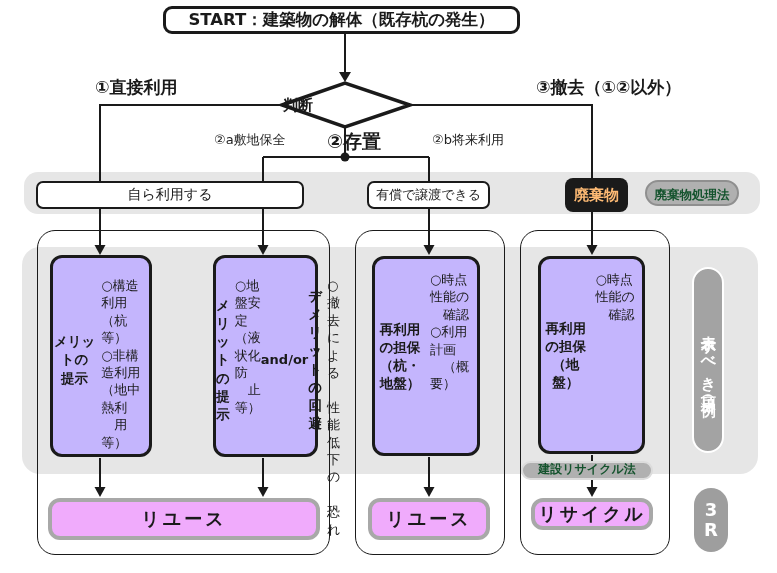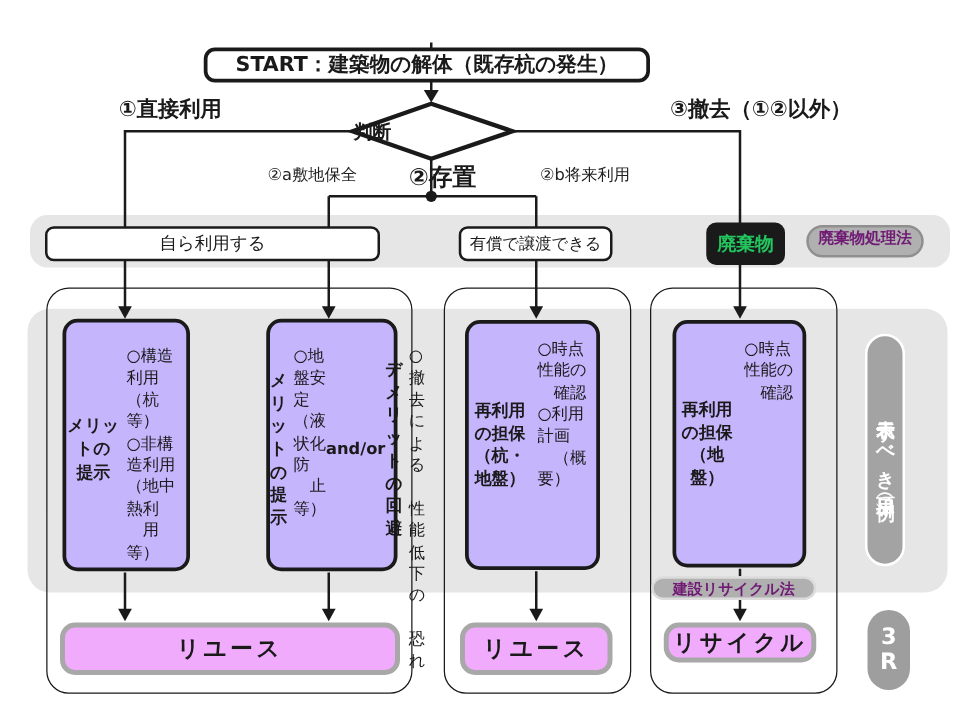--- a/index.html
+++ b/index.html
@@ -7,28 +7,28 @@
          font-family:"DejaVu Sans",sans-serif;color:#1a1a1a;overflow:hidden;}
   .abs{position:absolute;box-sizing:border-box;}
   .gray{background:#e6e6e6;}
   .r14{border-radius:14px;} .r18{border-radius:18px;}
   svg.overlay{position:absolute;left:0;top:0;z-index:2;}
   .z3{z-index:3;} .z4{z-index:4;}
   .lbl{font-weight:bold;font-size:17px;white-space:nowrap;}
   .lbl-sm{font-size:13px;white-space:nowrap;color:#222;}
   .startbox{background:#fff;border:3px solid #1a1a1a;border-radius:9px;
             display:flex;align-items:center;justify-content:center;
-            font-weight:bold;font-size:16.5px;white-space:nowrap;margin-top:32px;}
+            font-weight:bold;font-size:16.5px;white-space:nowrap;}
   .decision-lbl{font-weight:bold;font-size:15px;text-align:left;}
   .bandbox{background:#fff;border:2.5px solid #1a1a1a;border-radius:7px;
            display:flex;align-items:center;justify-content:center;font-size:14px;white-space:nowrap;}
-  .blackbox{background:#1a1a1a;color:#22c55e;border-radius:8px;display:flex;align-items:center;
+  .blackbox{background:#1a1a1a;color:#fdba74;border-radius:8px;display:flex;align-items:center;
             justify-content:center;font-weight:bold;font-size:15px;}
-  .pill{background:#b0b0b0;color:#701a75;font-weight:bold;border-radius:999px;
-        display:flex;align-items:flex-start;justify-content:center;white-space:nowrap;}
+  .pill{background:#b0b0b0;color:#14532d;font-weight:bold;border-radius:999px;
+        display:flex;align-items:flex-end;justify-content:center;white-space:nowrap;}
   .pill-outline{border:2px solid #8f8f8f;}
   .pill-light{border:2px solid #dcdcdc;}
   .group{border:1.6px solid #1a1a1a;border-radius:18px;background:transparent;}
   .detailbox{background:#c4b5fd;border:3px solid #1a1a1a;border-radius:12px;
              display:flex;flex-direction:row;align-items:center;}
   .vcenter{justify-content:center;}
   .bx-title{font-weight:bold;font-size:13.5px;text-align:center;line-height:1.35;}
   .bx-body{font-size:13px;line-height:1.34;align-self:flex-start;padding-left:5px;margin-top:12px;}
   .bx-mid{font-weight:bold;font-size:13px;text-align:center;line-height:1.35;}
   .ml{white-space:pre-wrap;}

